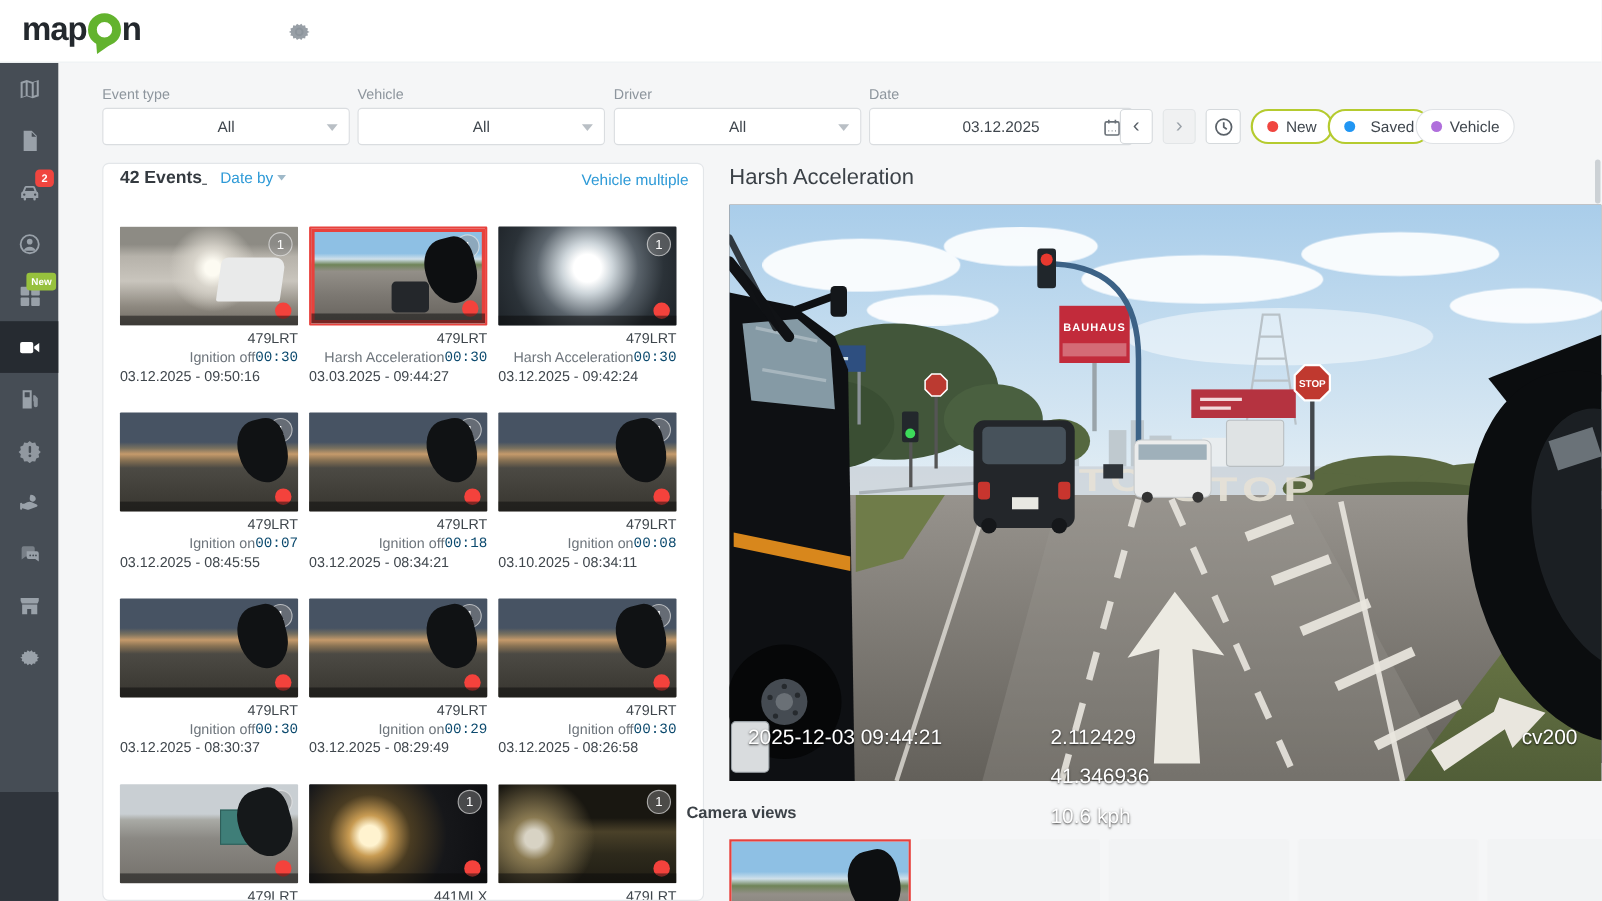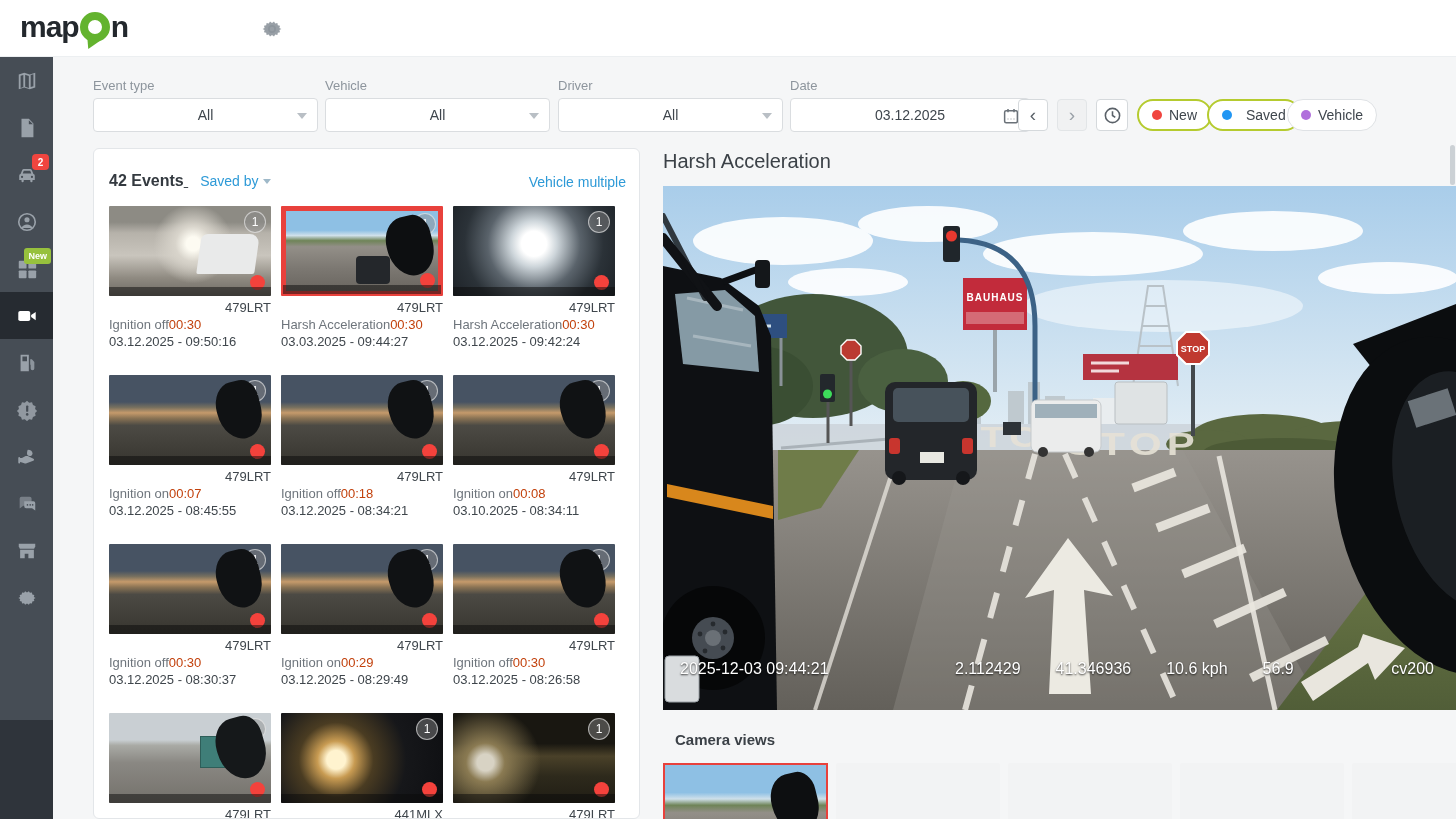--- a/index.html
+++ b/index.html
@@ -29,36 +29,36 @@
   .select-box .caret { position:absolute; right:10px; top:14px; width:0; height:0; border-left:5px solid transparent; border-right:5px solid transparent; border-top:6px solid #b9bfc5; }
   .icon-btn { position:absolute; top:99px; width:30px; height:32px; background:#fff; border:1px solid #d5d9dc; border-radius:4px; display:flex; align-items:center; justify-content:center; font-size:19px; color:#5a6168; cursor:pointer; }
   .icon-btn.muted { background:#f0f1f2; border-color:#e2e5e7; color:#9aa1a8; }
   .pill { position:absolute; top:99px; height:32px; border-radius:16px; background:#fff; display:flex; align-items:center; gap:7px; padding:0 13px; font-size:14px; color:#3f464d; cursor:pointer; }
   .pill .dot { width:10px; height:10px; border-radius:50%; }
   .pill.active { border:2px solid #b5cb2f; }
   .pill.inactive { border:1px solid #dfe2e5; }
 
   
   .events-card { position:absolute; left:93px; top:148px; width:547px; height:671px; background:#fff; border:1px solid #e3e6e9; border-radius:6px; overflow:hidden; }
-  .events-head { position:absolute; left:15px; top:23px; width:517px; height:24px;text-decoration:underline; }
+  .events-head { position:absolute; left:15px; top:4px; width:517px; height:24px;text-decoration:underline; }
   .events-count { font-size:16px; font-weight:bold; color:#343a40; display:inline-block; }
   .sort-by { font-size:14px; color:#2e9ad7; margin-left:12px; cursor:pointer; display:inline-flex; align-items:center; gap:4px; }
   .sort-by .caret { width:0; height:0; border-left:4px solid transparent; border-right:4px solid transparent; border-top:5px solid #9fb9c9; display:inline-block; }
   .select-multiple { position:absolute; right:0; top:2px; font-size:14px; color:#2e9ad7; cursor:pointer; }
   .event-grid { position:absolute; left:15px; top:57px; width:520px; display:flex; flex-wrap:wrap; column-gap:10px; row-gap:26px; }
   .event-card { width:162px; cursor:pointer; }
   .event-thumb { position:relative; width:162px; height:90px; background:#444; overflow:hidden; border-radius:1px; }
   .event-thumb.selected { box-shadow:0 0 0 3px #e8413c inset; border:2px solid #e8413c; }
   .event-thumb .tbar { position:absolute; left:0; bottom:0; width:100%; height:9px; background:rgba(10,10,10,.5); }
   .evt-badge { position:absolute; top:5px; right:5px; width:22px; height:22px; border-radius:50%; background:rgba(140,140,140,.45); border:1px solid rgba(255,255,255,.55); color:#fff; font-size:12px; display:flex; align-items:center; justify-content:center; }
   .evt-dot { position:absolute; right:6px; bottom:6px; width:15px; height:15px; border-radius:50%; background:#f4423c; }
   .evt-plate { margin-top:4px; text-align:right; font-size:13px; color:#3f464c; }
-  .evt-line { display:flex; justify-content:flex-start; margin-top:2px; font-size:13px; }
+  .evt-line { display:flex; justify-content:flex-end; margin-top:2px; font-size:13px; }
   .evt-name { color:#6e757c; }
-  .evt-dur { color:#c2410c; }
+  .evt-dur { color:#0c4a6e;font-family:Liberation Mono, monospace; }
   .evt-date { margin-top:2px; font-size:13px; color:#3f464c; }
 
   
   .scene-garage { background:radial-gradient(circle at 52% 42%, #fdfbf2 0 7%, #d8d4cb 18%, transparent 40%), linear-gradient(180deg,#8d8b84 0 18%, #b6b2aa 30%, #c9c5bd 55%, #8f8a81 80%, #6e6a63 100%); }
   .scene-garage::before { content:""; position:absolute; right:14px; top:28px; width:58px; height:40px; background:#e9eaea; border-radius:6px 10px 2px 2px; transform:skewX(-8deg); }
   .scene-road { background:linear-gradient(180deg,#8ec0e4 0 26%, #cfe0ea 32%, #6f8458 38%, #938f88 45%, #7c7872 70%, #67635d 100%); }
   .scene-road::before { content:""; position:absolute; left:46%; bottom:10px; width:34px; height:28px; background:#24272b; border-radius:4px; }
   .scene-road::after { content:""; position:absolute; right:8px; top:8px; width:46px; height:60px; background:#0d0f11; border-radius:50% 40% 55% 60%; transform:rotate(-14deg); }
   .scene-glare { background:radial-gradient(circle at 50% 42%, #ffffff 0 13%, #cdd5da 24%, #5a636b 48%, #2b3238 72%, #1d2227 100%); }
   .scene-dusk { background:linear-gradient(180deg,#475363 0 30%, #77705f 36%, #c59a6b 42%, #8a7354 48%, #4c4a44 56%, #37352f 100%); }
@@ -66,26 +66,26 @@
   .scene-highway { background:linear-gradient(180deg,#c9cfd3 0 30%, #a9aaa5 36%, #8a8883 55%, #74716b 100%); }
   .scene-highway::before { content:""; position:absolute; left:56%; top:26%; width:34px; height:30px; background:#3f7e78; border:1px solid #2e5e59; }
   .scene-highway::after { content:""; position:absolute; right:6px; top:4px; width:48px; height:62px; background:#15181a; border-radius:50% 40% 55% 60%; transform:rotate(-16deg); }
   .scene-night1 { background:radial-gradient(circle at 34% 52%, #fff3cf 0 8%, #c89b52 16%, #4a3c22 32%, #16171a 60%, #0e0f12 100%); }
   .scene-night2 { background:radial-gradient(circle at 20% 55%, #d8d3c4 0 6%, #8a7a52 14%, transparent 40%), linear-gradient(180deg,#191711 0 34%, #4a4129 48%, #2e2a1c 70%, #201d14 100%); }
 
   
   .main-title { position:absolute; left:663px; top:150px; font-size:20px; color:#3b4147; }
   .main-view { position:absolute; left:663px; top:186px; width:793px; height:524px; background:#777; overflow:hidden; }
   .main-view svg { display:block; }
-  .overlay-row { position:absolute; left:663px; top:660px; width:793px; height:24px; font-size:16px; color:#fff; text-shadow:0 1px 2px rgba(0,0,0,.8); pointer-events:none; }
+  .overlay-row { position:absolute; left:663px; top:660px; width:793px; height:24px; font-size:19px; color:#fff; text-shadow:0 1px 2px rgba(0,0,0,.8); pointer-events:none; }
   .ov-ts { position:absolute; left:17px; }
-  .ov-mid { position:absolute; left:292px; display:flex; gap:35px; }
+  .ov-mid { position:absolute; left:292px; display:flex; gap:14px;flex-direction:column; }
   .ov-cam { position:absolute; right:22px; }
 
-  .camviews-title { position:absolute; left:675px; top:731px; font-size:15px; font-weight:bold; color:#3b4147; }
+  .camviews-title { position:absolute; left:624px; top:731px; font-size:15px; font-weight:bold; color:#3b4147; }
   .camthumb { position:absolute; top:763px; width:165px; height:110px; cursor:pointer; }
   .camthumb.first { left:663px; border:2px solid #e8413c; }
   .cam-play { position:absolute; right:16px; top:22px; width:30px; height:30px; border-radius:50%; background:rgba(70,70,70,.6); display:flex; align-items:center; justify-content:center; }
   .cam-play::after { content:""; width:0; height:0; border-left:11px solid #fff; border-top:7px solid transparent; border-bottom:7px solid transparent; margin-left:3px; }
   .cam-ph { position:absolute; top:763px; width:164px; height:110px; background:#f2f3f4; border-radius:2px; }
 
   .scrollbar-thumb { position:absolute; right:1px; top:145px; width:5px; height:40px; border-radius:3px; background:#ccd1d5; cursor:pointer; }
 </style>
 </head>
 <body>
@@ -239,21 +239,21 @@
     <div class="pill inactive" style="left: 1287px;">
       <span class="dot" style="background: rgb(176, 111, 220);"></span>
       <span>Vehicle</span>
     </div>
   </div>
 
 <div class="events-card">
   <div class="events-head">
     <span class="events-count">42 Events</span>
     <span class="sort-by">
-        <span>Saved by</span>
+        <span>Date by</span>
         <span class="caret"></span>
       </span>
     <span class="select-multiple">Vehicle multiple</span>
   </div>
   <div class="event-grid">
       <div class="event-card">
     <div class="event-thumb scene-garage">
       <span class="evt-badge">1</span>
       <span class="evt-dot"></span>
       <span class="tbar"></span>

